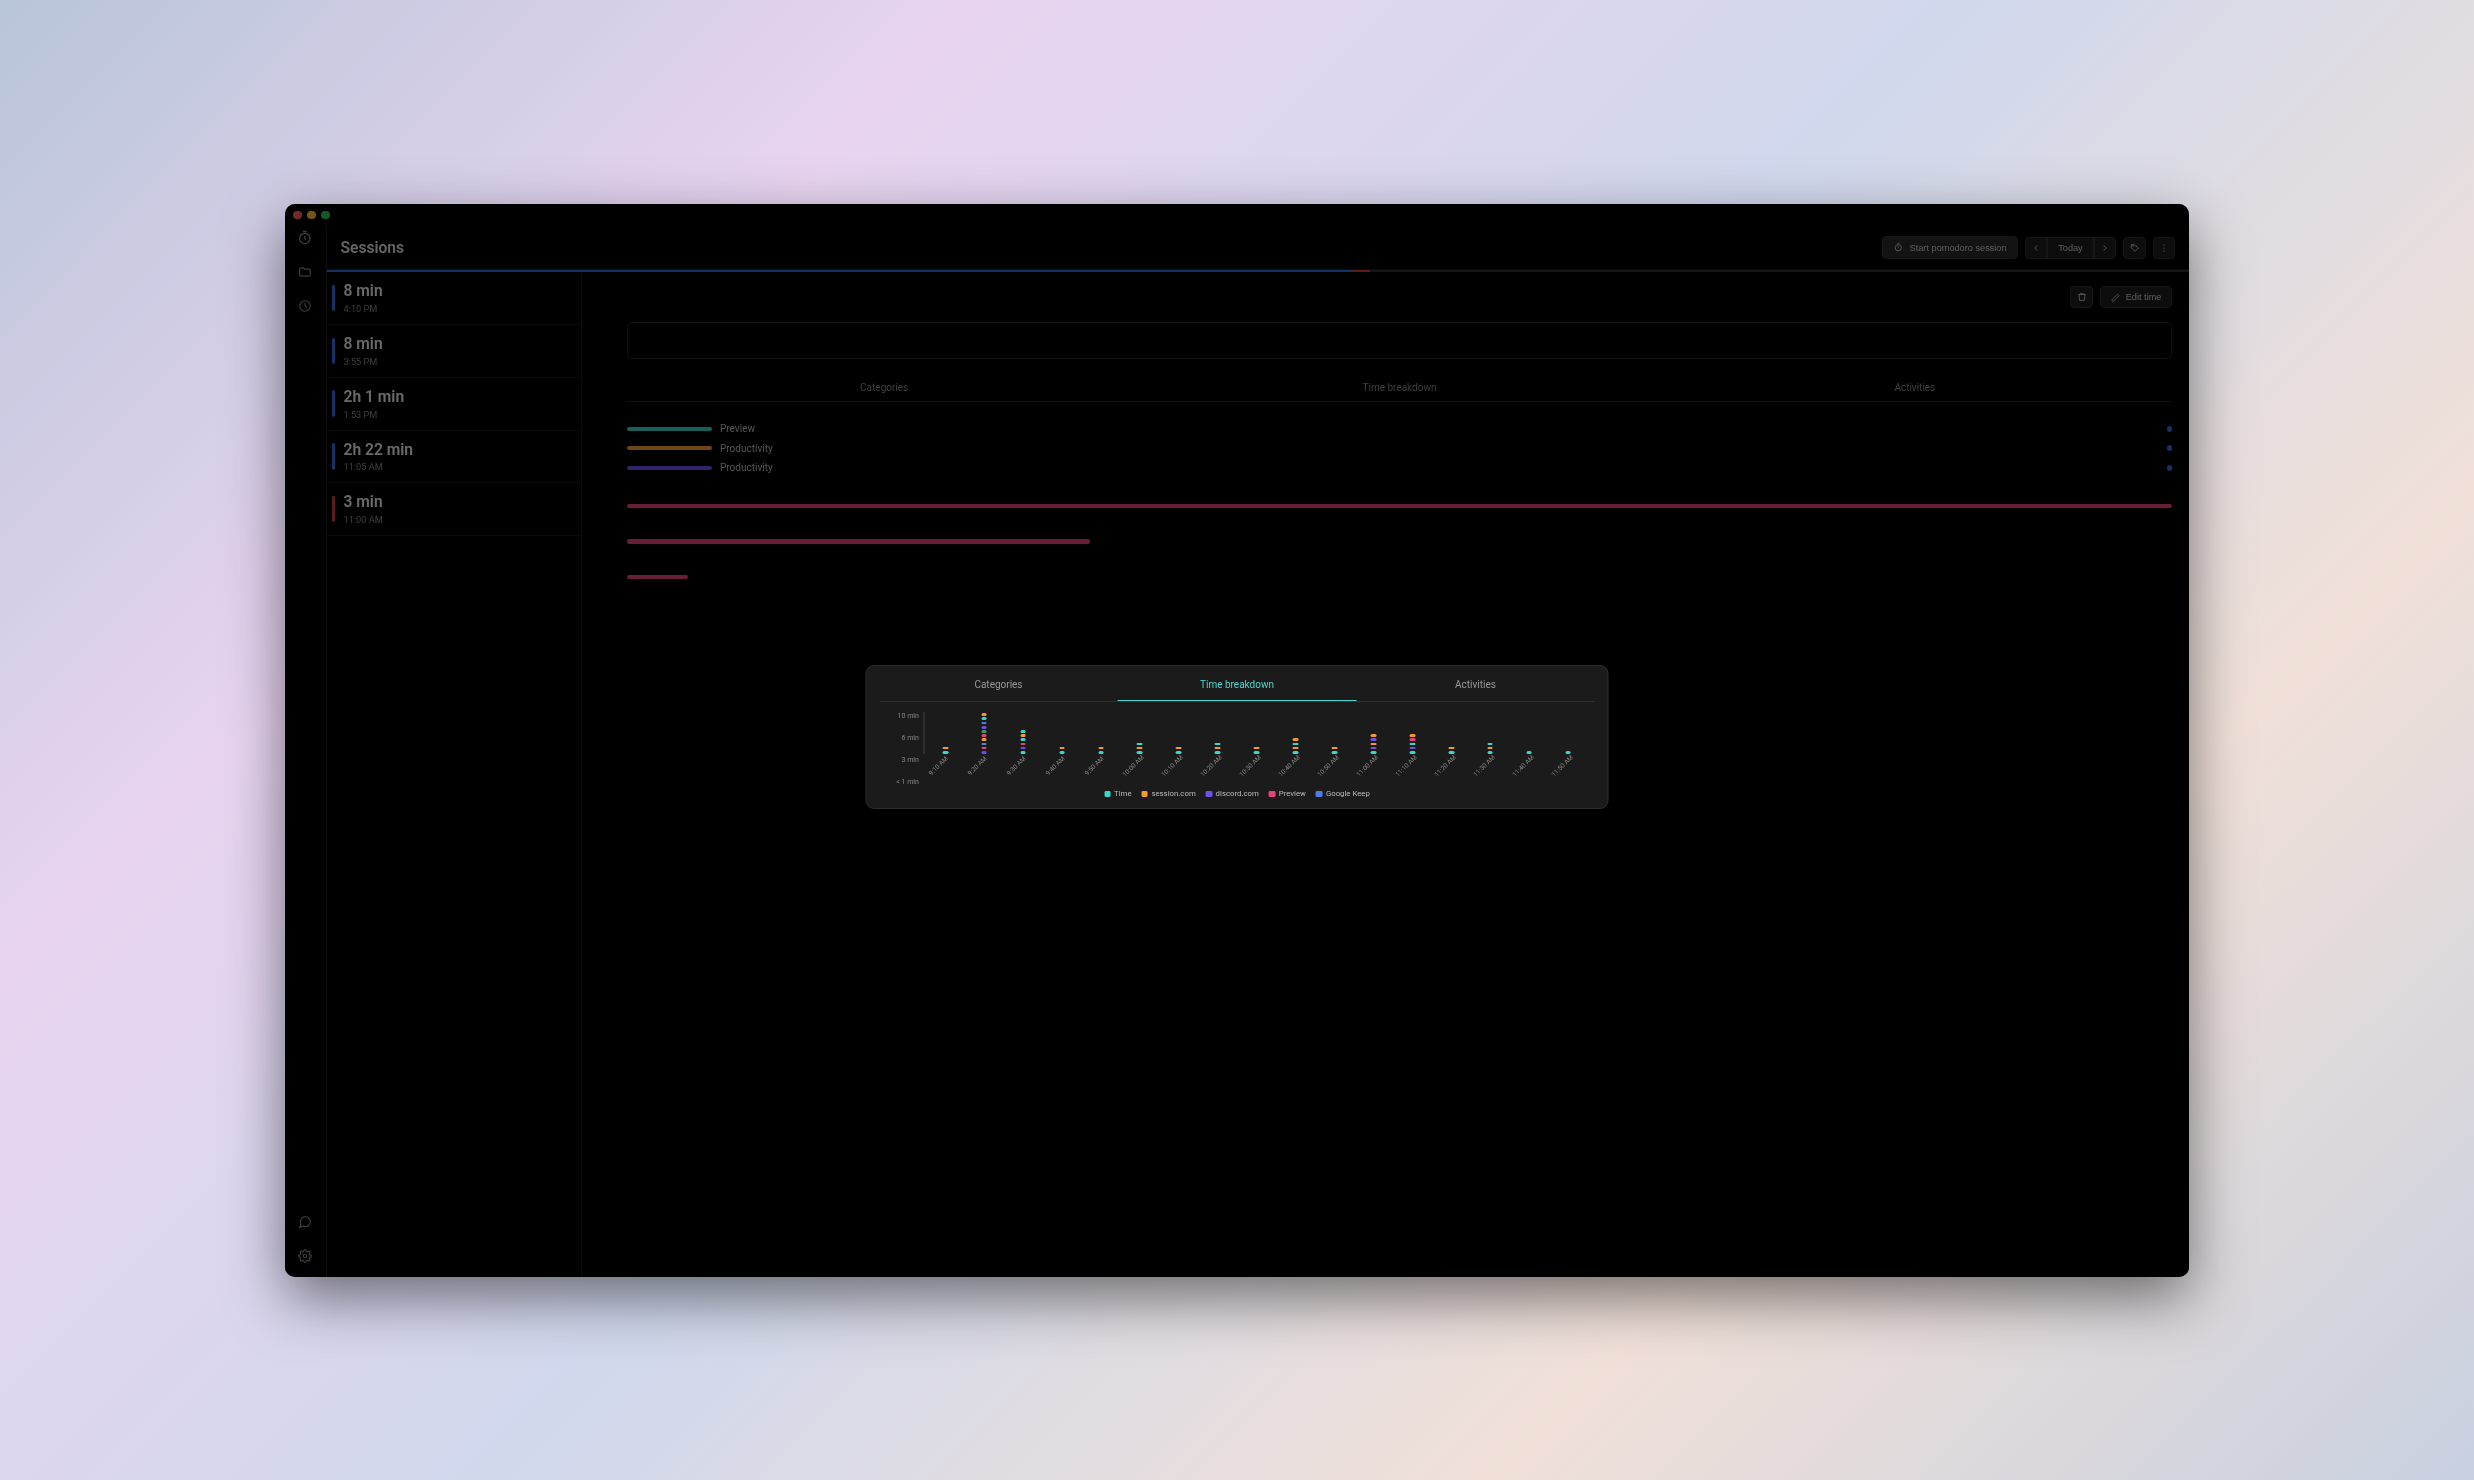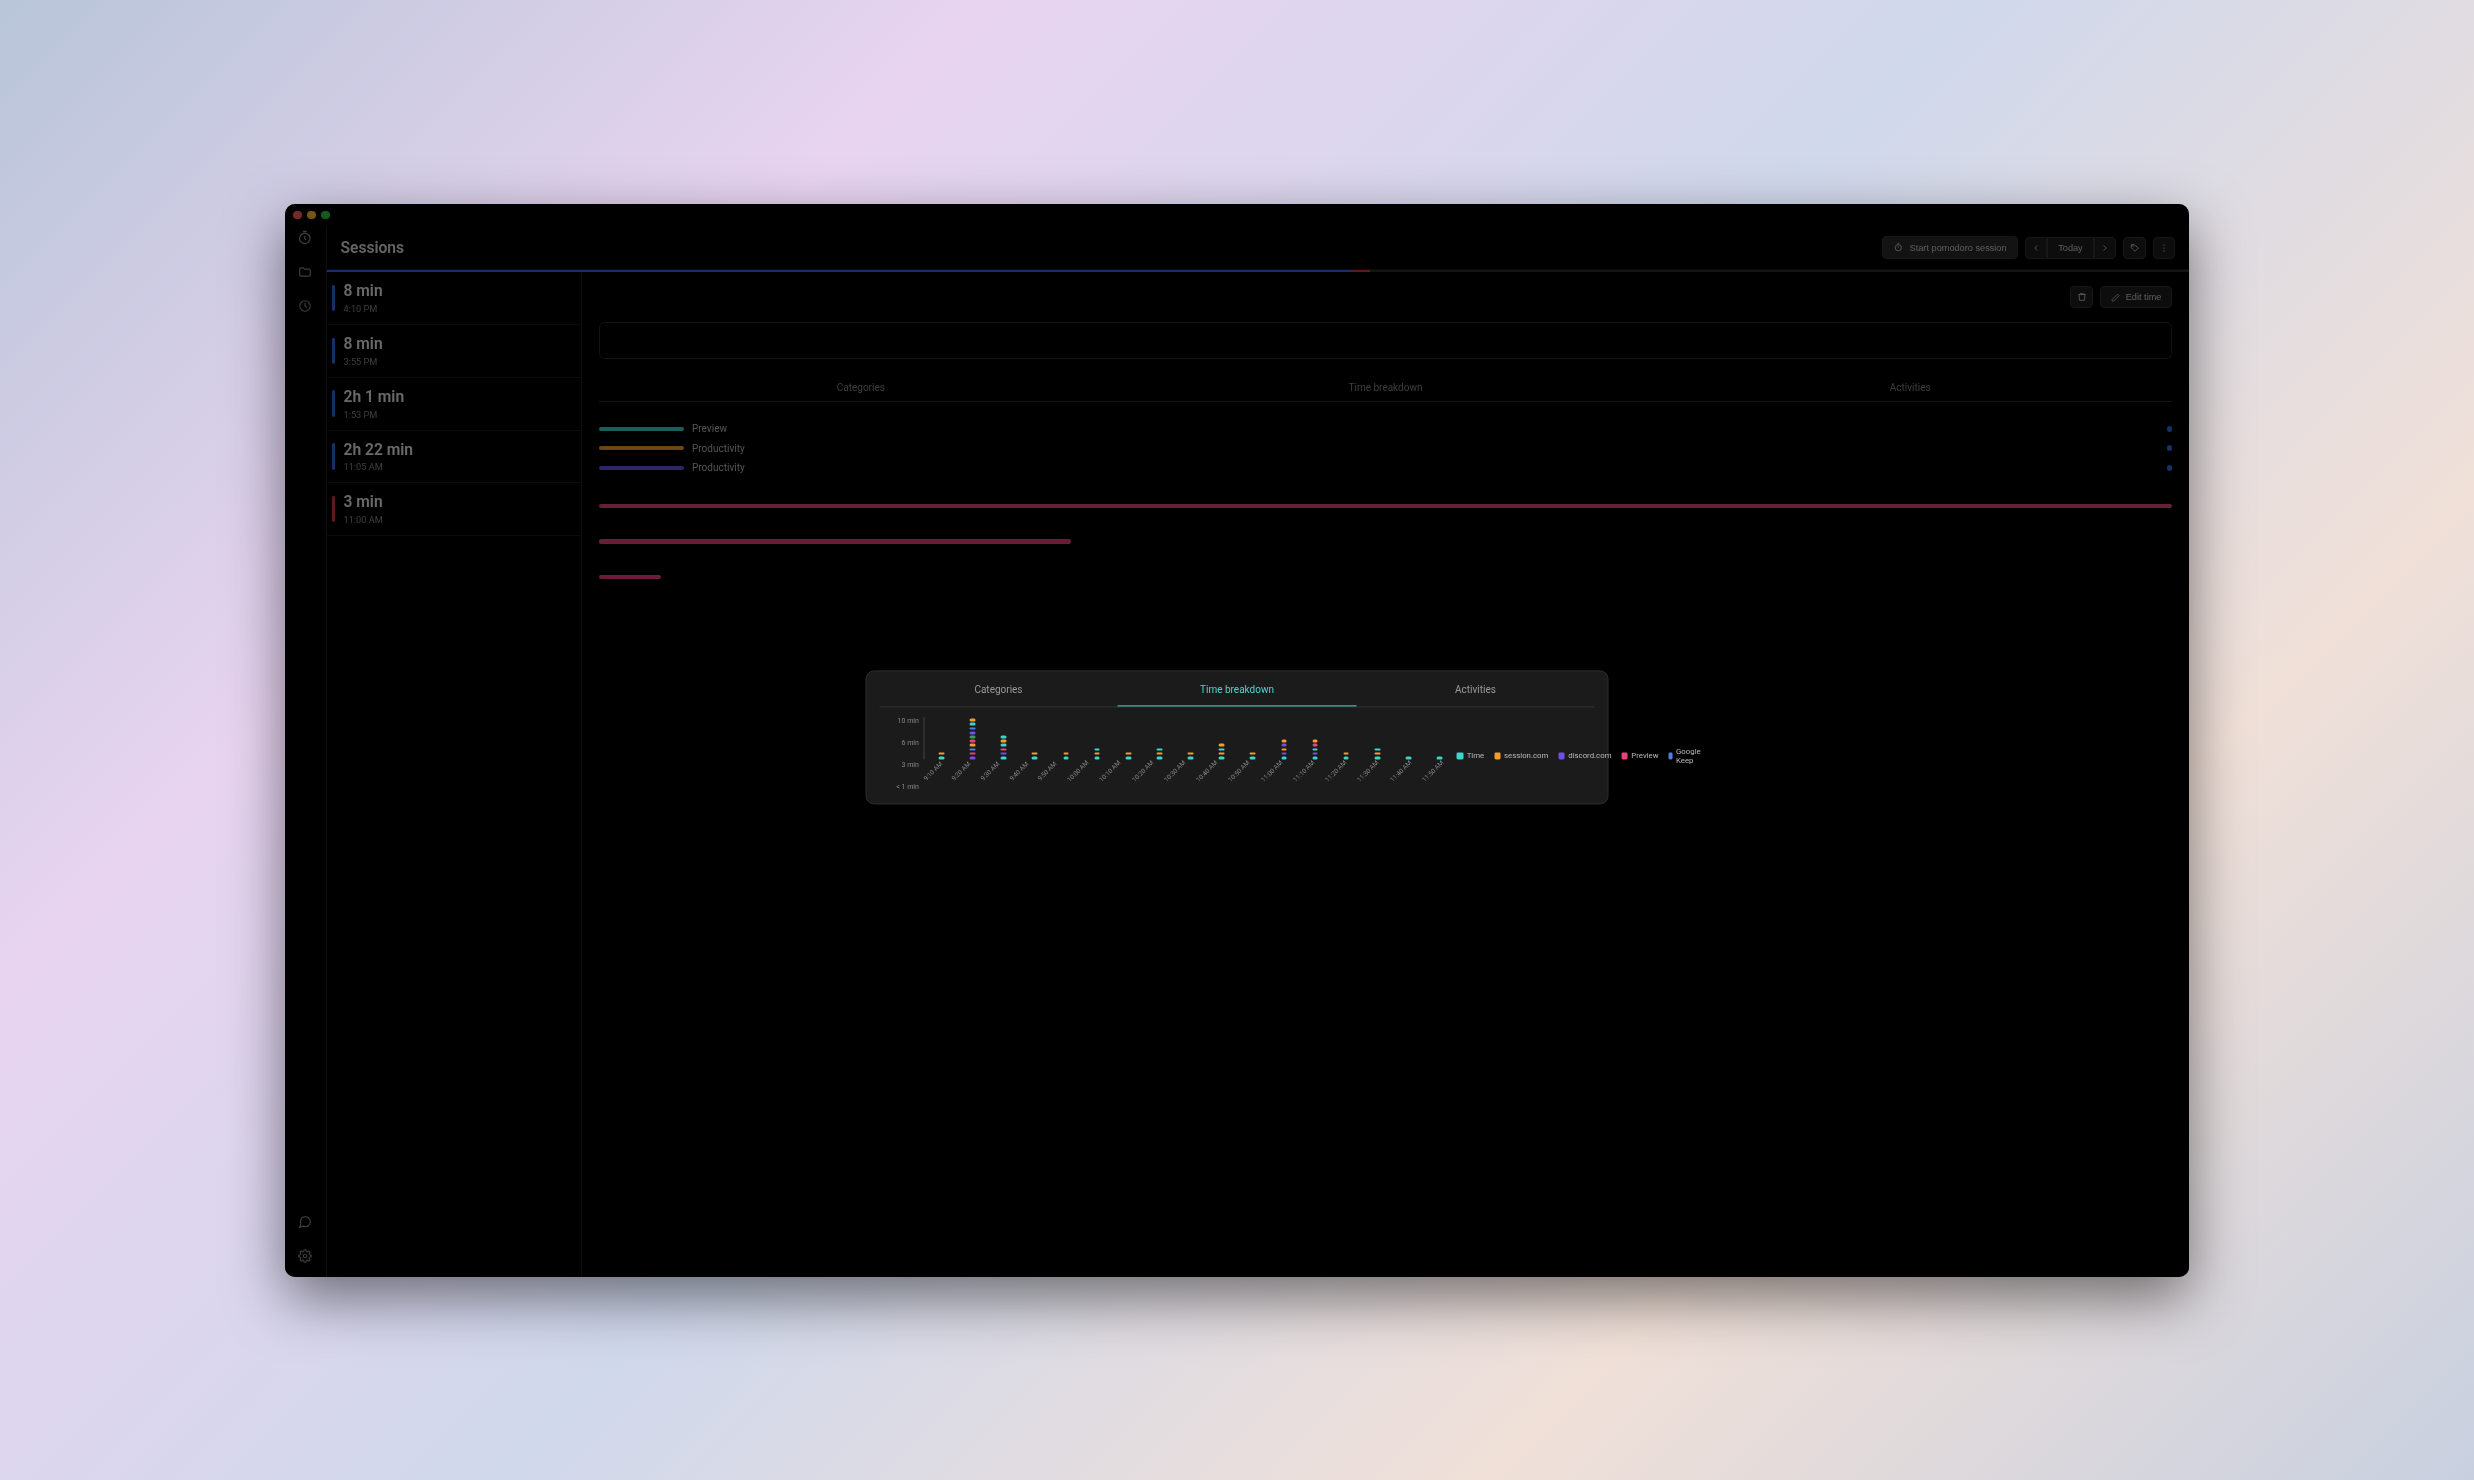--- a/index.html
+++ b/index.html
@@ -106,20 +106,21 @@
   .btn-group .btn:first-child { border-radius: 4.2px 0 0 4.2px; }
   .btn-group .btn:last-child { border-radius: 0 4.2px 4.2px 0; }
   .progressbar {
     height: 2.1px;
     background: linear-gradient(90deg, #2f6de0 0%, #2f6de0 55%, #cf3c3c 55%, #cf3c3c 56%, #2e2e2e 56%, #2e2e2e 100%);
   }
   .workspace {
     flex: 1;
     display: flex;
     min-height: 0;
+    gap: 28px;
   }
   .session-list {
     width: 255px;
     border-right: 0.7px solid #1a1a1a;
     overflow-y: auto;
   }
   .session-item {
     border-bottom: 0.7px solid #1a1a1a;
     padding: 10px 14px 10px 17px;
     position: relative;
@@ -196,20 +197,21 @@
     cursor: pointer;
   }
   .modal-tab.active {
     color: #4fd6d0;
     border-bottom: 1.4px solid #4fd6d0;
   }
   .chart-area {
     flex: 1;
     padding: 10px 5.7px 0 5.7px;
     display: flex;
+    flex-direction: column;
   }
   .chart-body {
     flex: 1;
     display: flex;
     gap: 4.2px;
   }
   .y-axis {
     width: 34px;
     display: flex;
     flex-direction: column;

